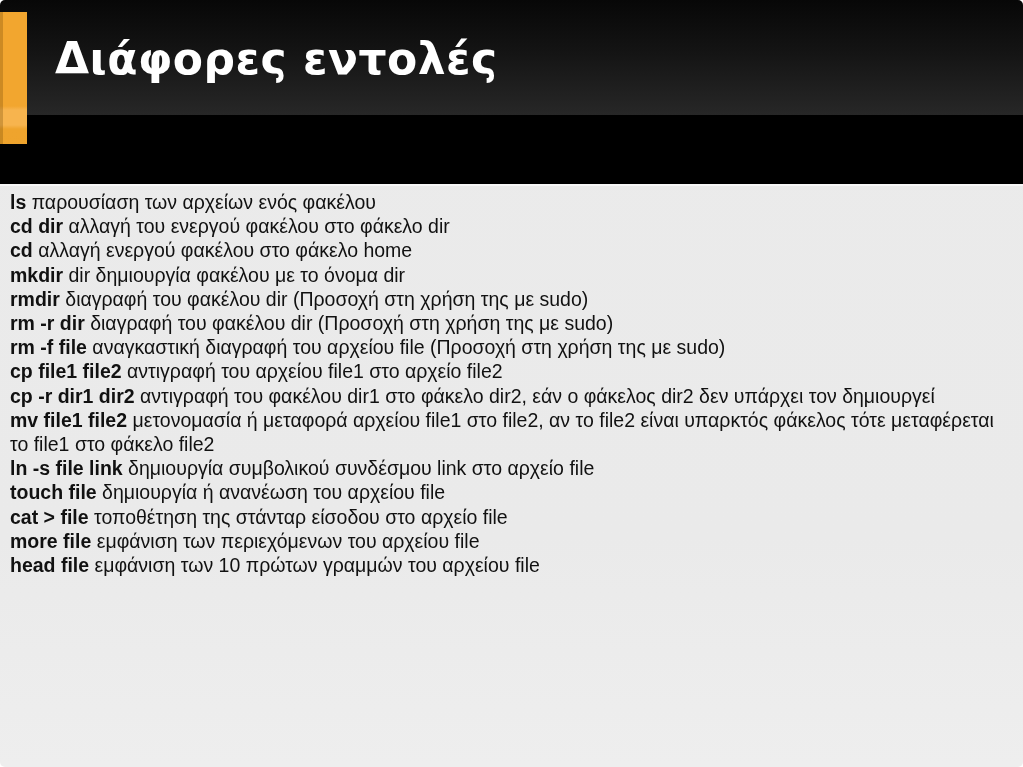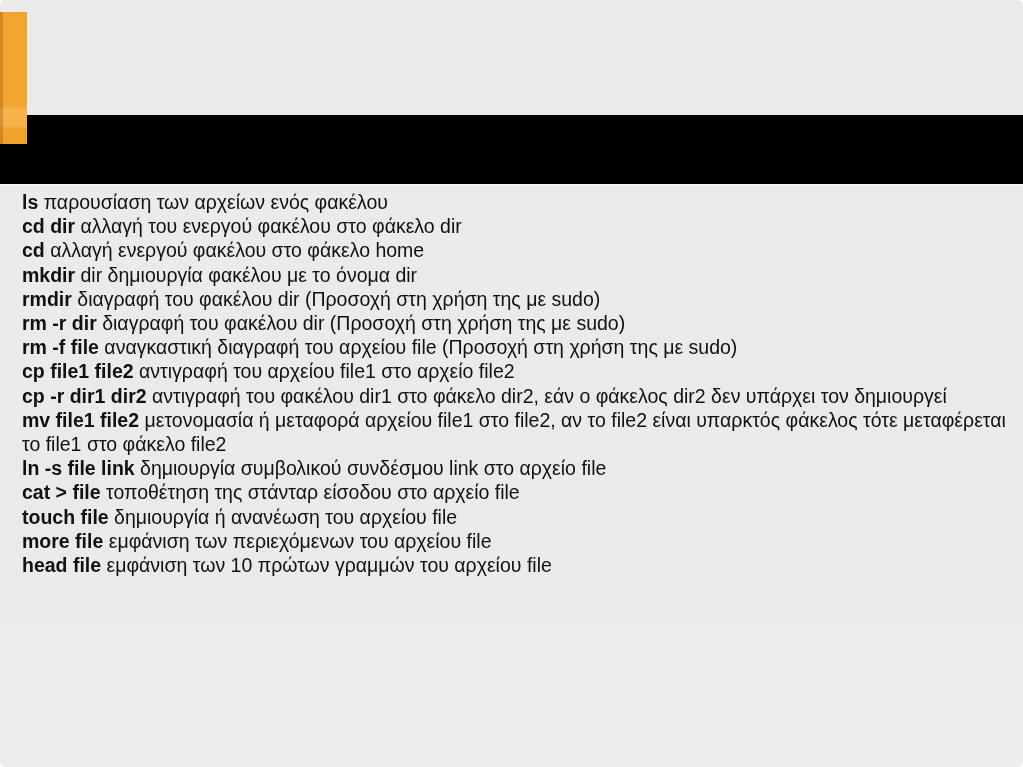--- a/index.html
+++ b/index.html
@@ -71,34 +71,37 @@
     cursor: pointer;
   }
 
   
   .content {
     position: absolute;
     left: 0; top: 184px;
     width: 100%; height: 583px;
     box-sizing: border-box;
     border-top: 2px solid #f7f7f7;
-    padding: 4px 16px 0 22px;
+    padding: 4px 16px 0 10px;
   }
   .row {
     font-size: 19.5px;
     line-height: 24.2px;
     color: #111111;
   }
   .row .cmd { font-weight: 700; }
 </style>
 </head>
 <body>
 
 <div class="slide">
 
+  <div class="banner">
+    <h1>Διάφορες εντολές</h1>
+  </div>
 
   <div class="black-bar"></div>
 
   <div class="stripe">
     <a>Εν</a>
   </div>
 
   <main class="content">
 
       <div class="row"><b class="cmd">ls</b><span class="desc"> παρουσίαση των αρχείων ενός φακέλου</span></div>
@@ -120,23 +123,23 @@
 
 
       <div class="row"><b class="cmd">cp file1 file2</b><span class="desc"> αντιγραφή του αρχείου file1 στο αρχείο file2</span></div>
 
       <div class="row"><b class="cmd">cp -r dir1 dir2</b><span class="desc"> αντιγραφή του φακέλου dir1 στο φάκελο dir2, εάν ο φάκελος dir2 δεν υπάρχει τον δημιουργεί</span></div>
 
       <div class="row"><b class="cmd">mv file1 file2</b><span class="desc"> μετονομασία ή μεταφορά αρχείου file1 στο file2, αν το file2 είναι υπαρκτός φάκελος τότε μεταφέρεται το file1 στο φάκελο file2</span></div>
 
       <div class="row"><b class="cmd">ln -s file link</b><span class="desc"> δημιουργία συμβολικού συνδέσμου link στο αρχείο file</span></div>
 
+      <div class="row"><b class="cmd">touch file</b><span class="desc"> δημιουργία ή ανανέωση του αρχείου file</span></div>
+
       <div class="row"><b class="cmd">cat &gt; file</b><span class="desc"> τοποθέτηση της στάνταρ είσοδου στο αρχείο file</span></div>
-
-      <div class="row"><b class="cmd">touch file</b><span class="desc"> δημιουργία ή ανανέωση του αρχείου file</span></div>
 
       <div class="row"><b class="cmd">more file</b><span class="desc"> εμφάνιση των περιεχόμενων του αρχείου file</span></div>
 
       <div class="row"><b class="cmd">head file</b><span class="desc"> εμφάνιση των 10 πρώτων γραμμών του αρχείου file</span></div>
 
 
     </main>
 
 </div>
 

